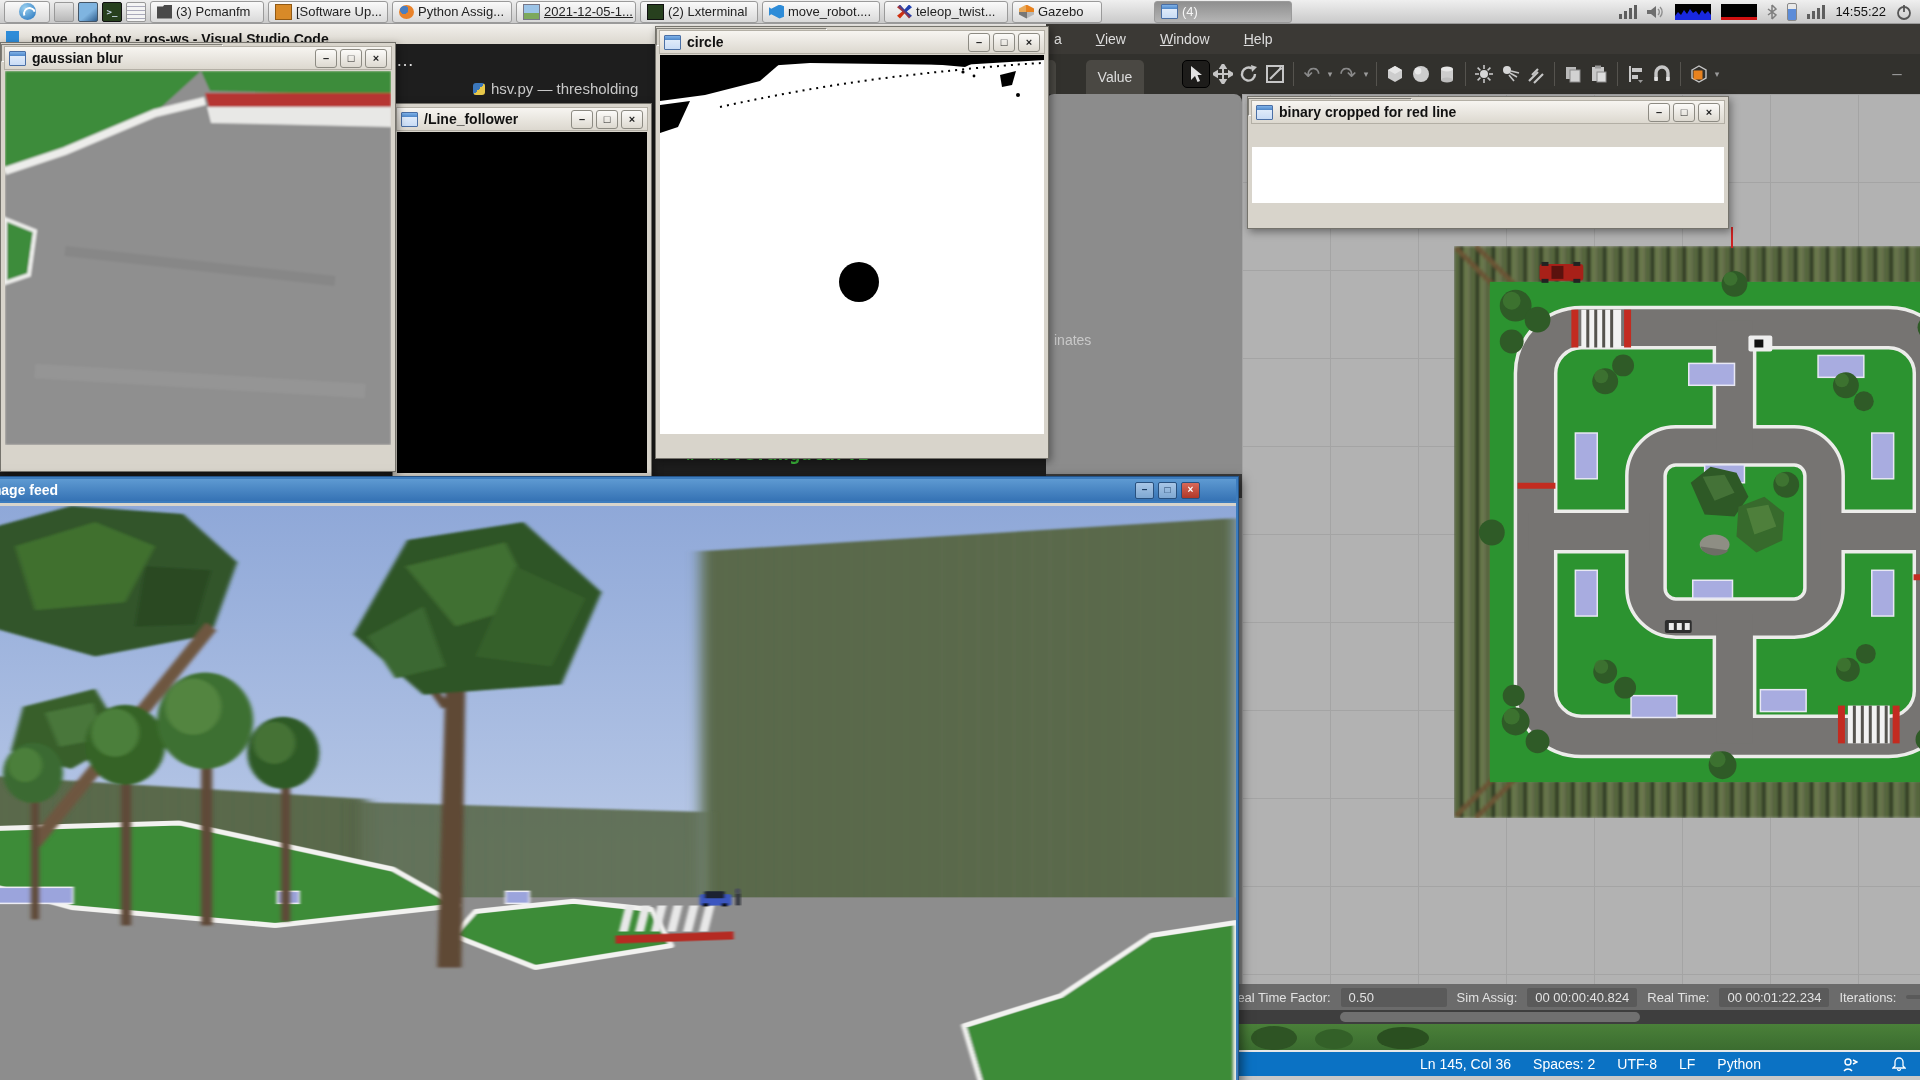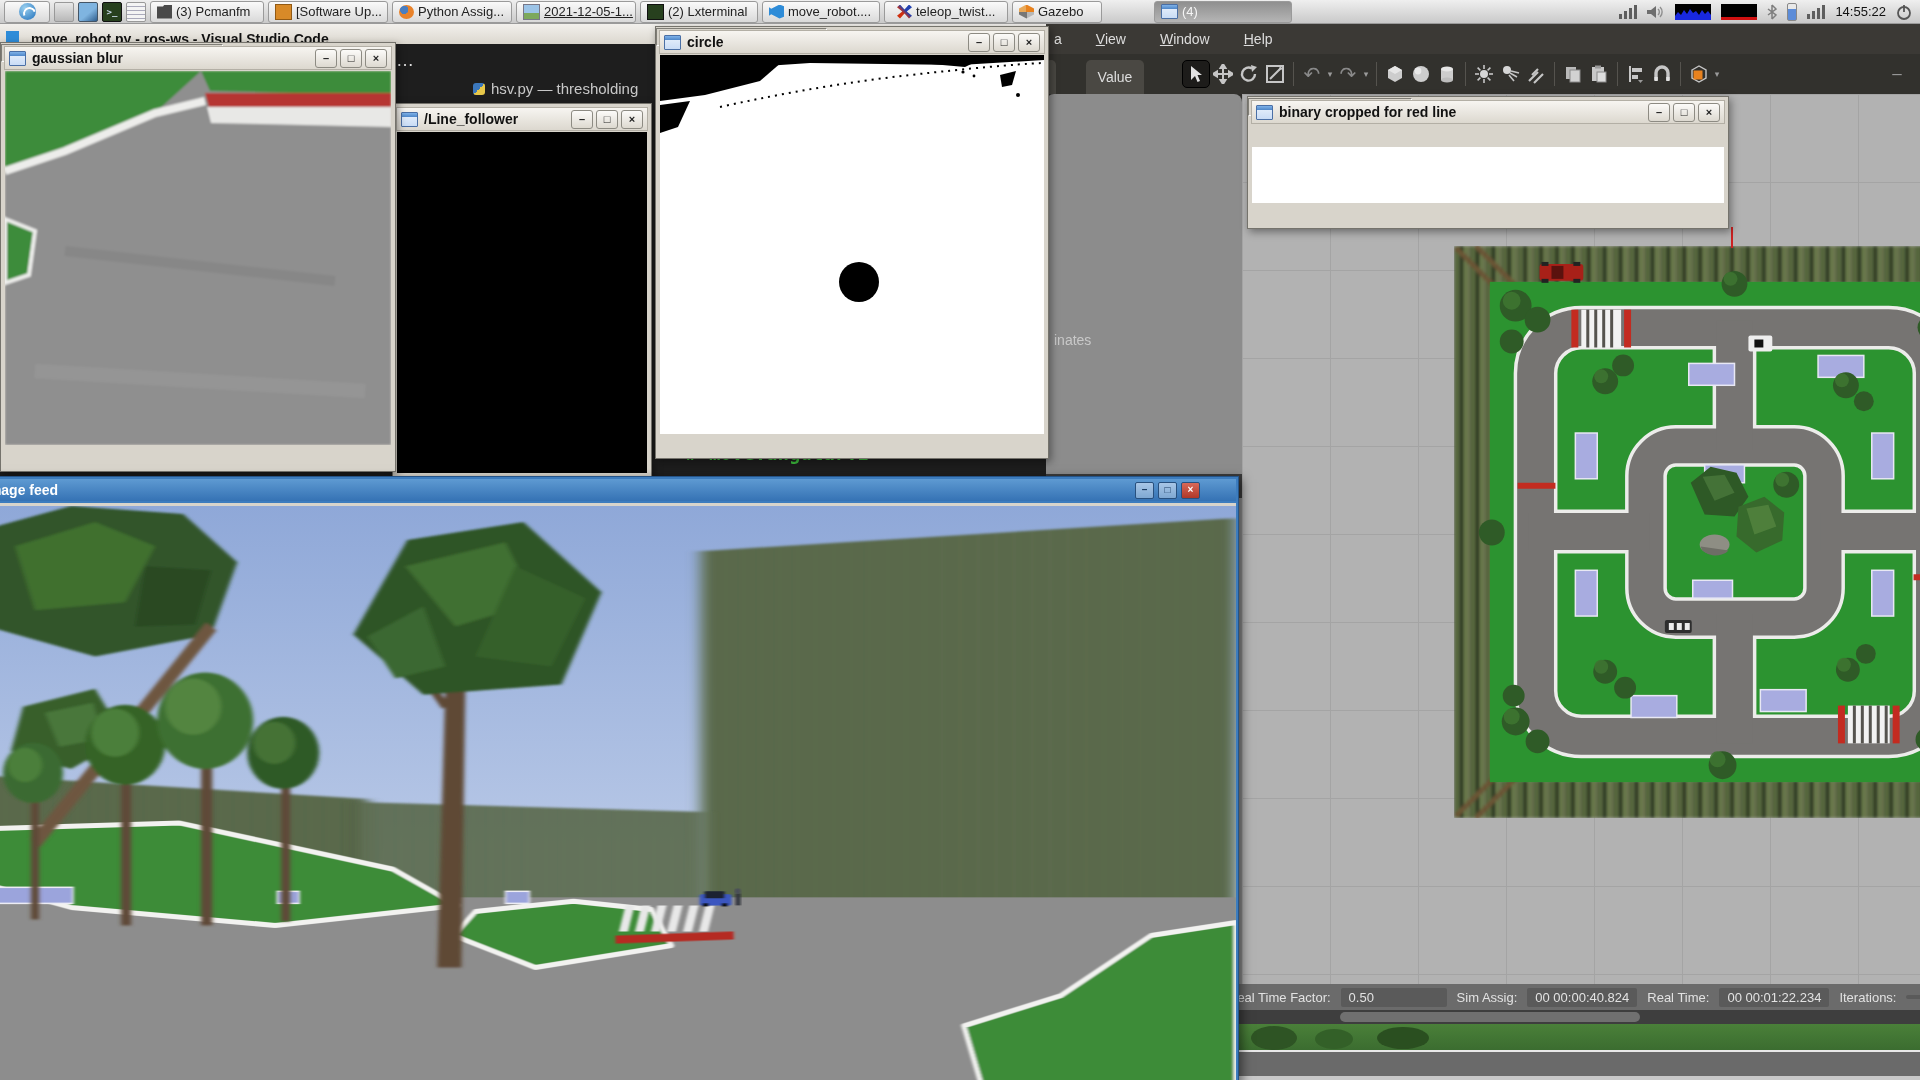--- a/index.html
+++ b/index.html
@@ -101,20 +101,36 @@
 
   <div class="abs" style="left:1237px;top:1010px;width:683px;height:14px;background:#3E3E3E;z-index:1;">
     <div class="abs" style="left:103px;top:2px;width:300px;height:10px;background:#707070;border-radius:5px;"></div>
   </div>
   <div class="abs" style="left:1237px;top:1024px;width:683px;height:28px;background:linear-gradient(#4A8039,#3A6B2F);z-index:1;">
     <div class="treeblob" style="left:14px;top:2px;width:46px;height:24px;background:#2E5424;"></div>
     <div class="treeblob" style="left:78px;top:5px;width:38px;height:20px;background:#336028;"></div>
     <div class="treeblob" style="left:140px;top:3px;width:52px;height:22px;background:#2A4F20;"></div>
   </div>
   <div class="abs" style="left:1237px;top:1050px;width:683px;height:2px;background:#E8E8E8;z-index:1;"></div>
+  <div class="abs" id="vstatus">
+    <span class="vsitem">Ln 145, Col 36</span>
+    <span class="vsitem">Spaces: 2</span>
+    <span class="vsitem">UTF-8</span>
+    <span class="vsitem">LF</span>
+    <span class="vsitem">Python</span>
+    <span style="margin-left:auto;display:flex;gap:34px;padding-right:14px;">
+      <svg width="15" height="15" viewBox="0 0 15 15">
+          <circle cx="5" cy="5" r="3" fill="none" stroke="#fff" stroke-width="1.4"></circle>
+          <path d="M1 14 a5 5 0 0 1 8 0 M10 3 l4 2 -4 2" fill="none" stroke="#fff" stroke-width="1.4"></path>
+        </svg>
+      <svg width="14" height="15" viewBox="0 0 14 15">
+          <path d="M7 1 a4 4 0 0 1 4 4 v4 l2 2 H1 l2 -2 V5 a4 4 0 0 1 4 -4 z M5.5 12 a1.5 1.5 0 0 0 3 0" fill="none" stroke="#fff" stroke-width="1.3"></path>
+        </svg>
+    </span>
+  </div>
   <div class="abs" style="left:1237px;top:1076px;width:683px;height:4px;background:#C8C8C8;z-index:1;"></div>
 
   <div class="abs" id="gazebo">
     <div class="abs" id="gzmenu">
       <span class="mi">a</span>
       <span class="mi"><u>V</u><span></span>iew</span>
       <span class="mi"><u>W</u>indow</span>
       <span class="mi"><u>H</u>elp</span>
     </div>
     <div class="abs" id="gztools">

